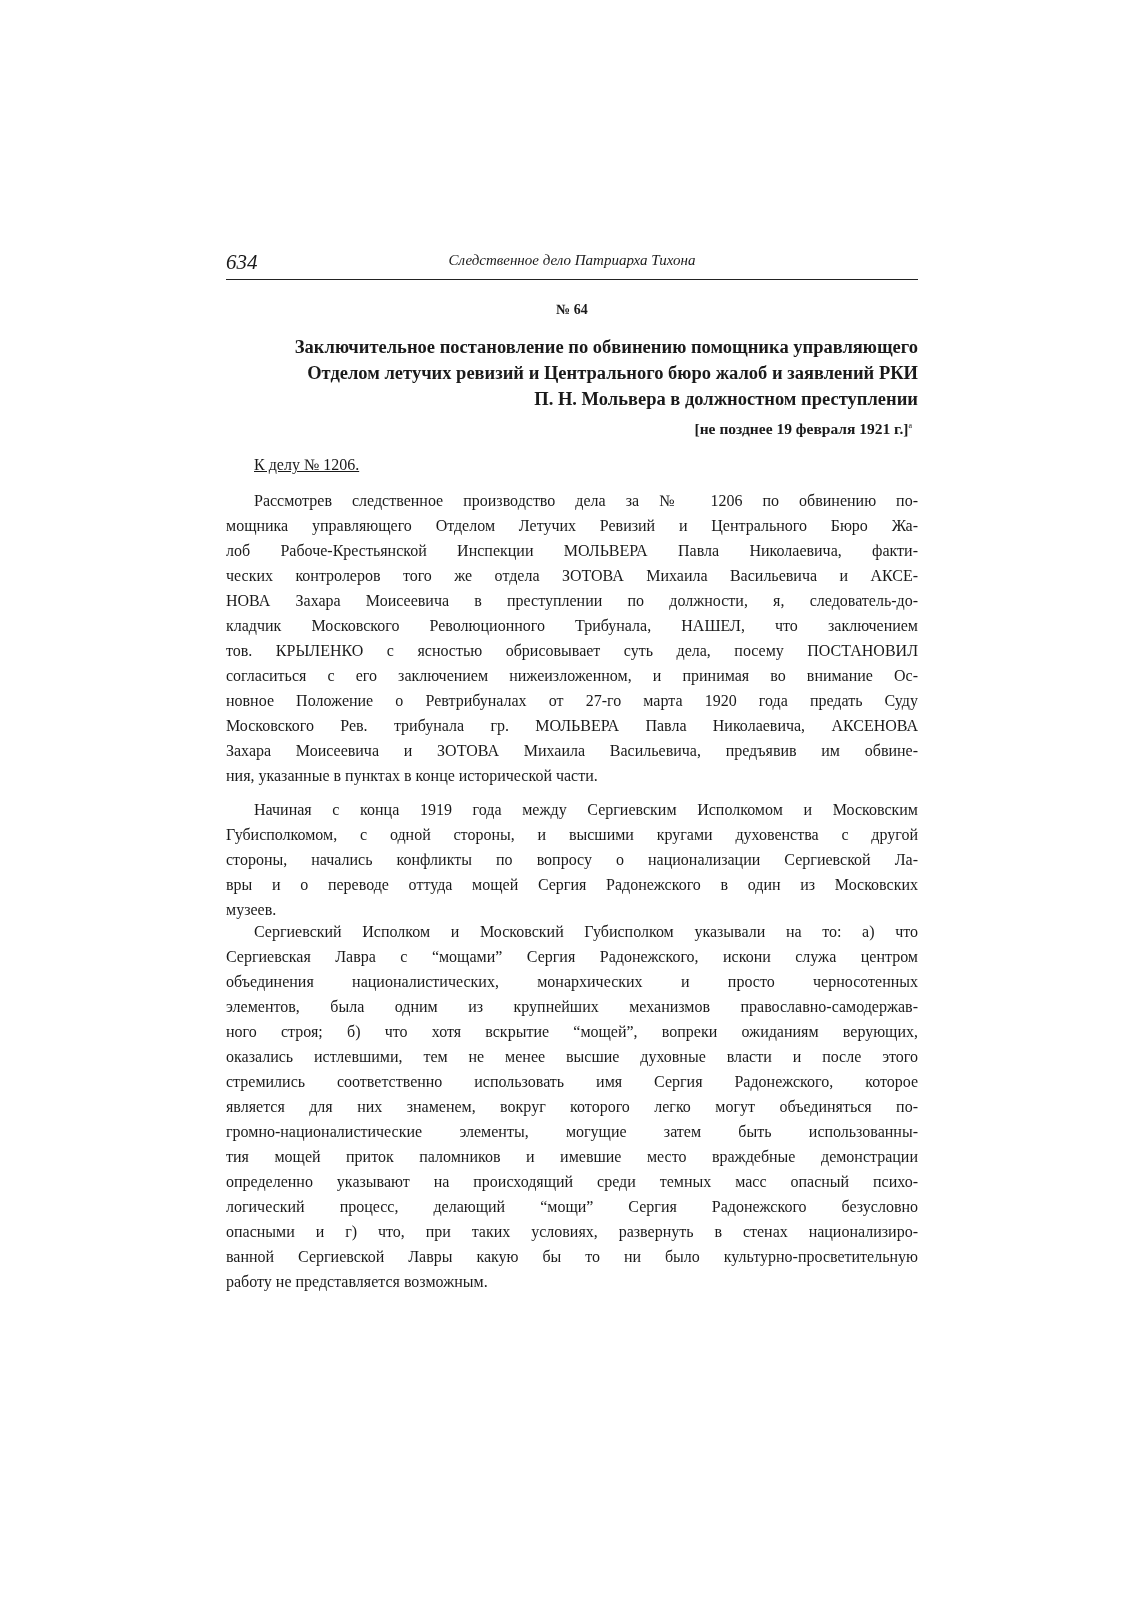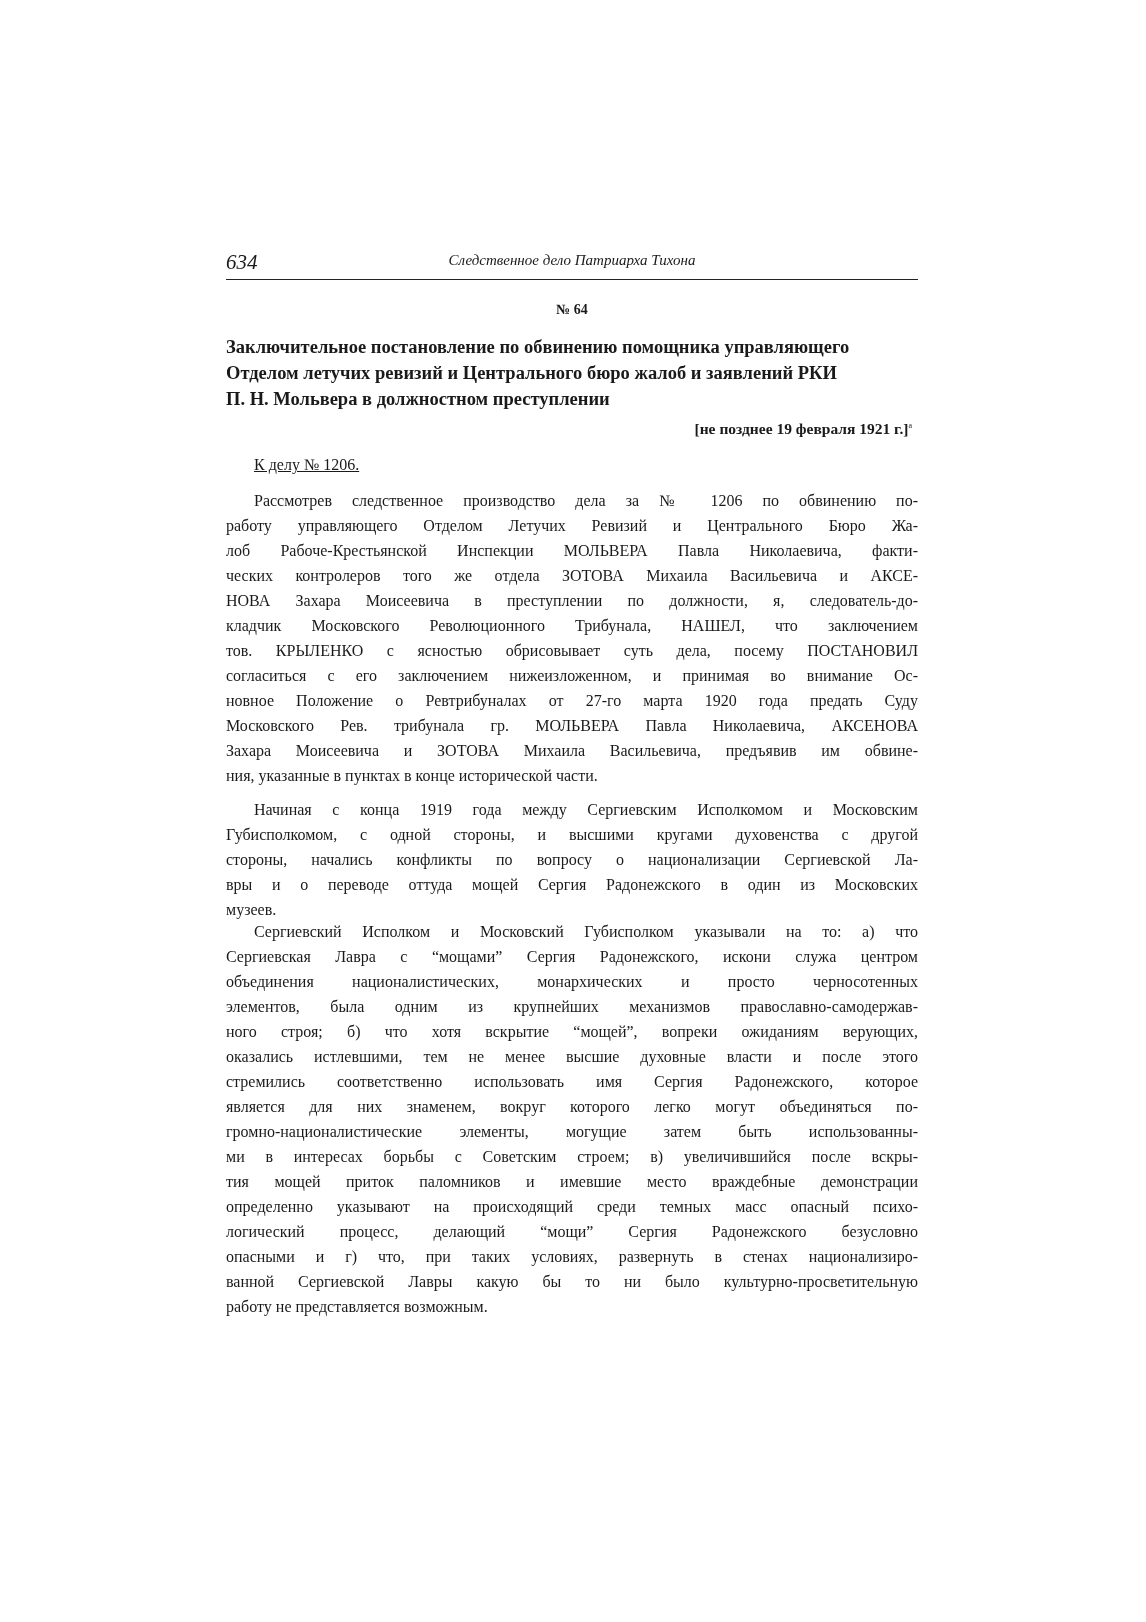--- a/index.html
+++ b/index.html
@@ -3,21 +3,21 @@
 <meta charset="utf-8">
 <style>
   html, body { margin: 0; padding: 0; background: #ffffff; }
   body { width: 1146px; height: 1622px; position: relative; overflow: hidden; font-family: "Liberation Serif", "DejaVu Serif", serif; color: #1a1a1a; }
   .page { position: absolute; left: 226px; top: 0; width: 692px; }
   .running-head { position: absolute; top: 250px; left: 0; width: 692px; height: 28px; }
   .page-num { position: absolute; left: 0; top: 0; font-size: 21px; font-weight: normal; font-style: italic; }
   .run-title { position: absolute; left: 0; width: 692px; top: 2px; text-align: center; font-size: 15px; font-style: italic; }
   .rule { position: absolute; top: 279px; left: 0; width: 692px; height: 0; border-top: 1.6px solid #222; }
   .doc-num { position: absolute; top: 302px; left: 0; width: 692px; text-align: center; font-size: 14px; font-weight: bold; }
-  .doc-title { position: absolute; top: 334px; left: 0; width: 692px; text-align: left; font-size: 18.5px; font-weight: bold; line-height: 26px; }
+  .doc-title { position: absolute; top: 334px; left: 0; width: 692px; text-align: right; font-size: 18.5px; font-weight: bold; line-height: 26px; }
   .doc-date { position: absolute; top: 420px; right: 6px; font-size: 15.5px; font-weight: bold; }
   .doc-date sup { font-size: 8px; font-weight: normal; vertical-align: super; }
   .case-ref { position: absolute; top: 456px; left: 28px; font-size: 16px; text-decoration: underline; }
   .body-text { position: absolute; left: 0; width: 692px; font-size: 16px; line-height: 25px; text-align: justify; }
   .p1 { top: 488px; }
   .p2 { top: 797px; }
   .p3 { top: 919px; }
   .line { display: block; text-align: justify; text-align-last: justify; white-space: nowrap; }
   .line.last { text-align-last: left; }
   .line.indent { padding-left: 28px; }
@@ -42,21 +42,21 @@
   </div>
 
   <div class="doc-date">
     <span>[не позднее 19 февраля 1921 г.]</span><sup>а</sup>
   </div>
 
   <div class="case-ref">К делу № 1206.</div>
 
   <div class="body-text p1">
     <span class="line indent">Рассмотрев следственное производство дела за № 1206 по обвинению по-</span>
-    <span class="line">работу управляющего Отделом Летучих Ревизий и Центрального Бюро Жа-</span>
+    <span class="line">мощника управляющего Отделом Летучих Ревизий и Центрального Бюро Жа-</span>
     <span class="line">лоб Рабоче-Крестьянской Инспекции МОЛЬВЕРА Павла Николаевича, факти-</span>
     <span class="line">ческих контролеров того же отдела ЗОТОВА Михаила Васильевича и АКСЕ-</span>
     <span class="line">НОВА Захара Моисеевича в преступлении по должности, я, следователь-до-</span>
     <span class="line">кладчик Московского Революционного Трибунала, НАШЕЛ, что заключением</span>
     <span class="line">тов. КРЫЛЕНКО с ясностью обрисовывает суть дела, посему ПОСТАНОВИЛ</span>
     <span class="line">согласиться с его заключением нижеизложенном, и принимая во внимание Ос-</span>
     <span class="line">новное Положение о Ревтрибуналах от 27-го марта 1920 года предать Суду</span>
     <span class="line">Московского Рев. трибунала гр. МОЛЬВЕРА Павла Николаевича, АКСЕНОВА</span>
     <span class="line">Захара Моисеевича и ЗОТОВА Михаила Васильевича, предъявив им обвине-</span>
     <span class="line last">ния, указанные в пунктах в конце исторической части.</span>
@@ -73,21 +73,20 @@
   <div class="body-text p3">
     <span class="line indent">Сергиевский Исполком и Московский Губисполком указывали на то: а) что</span>
     <span class="line">Сергиевская Лавра с “мощами” Сергия Радонежского, искони служа центром</span>
     <span class="line">объединения националистических, монархических и просто черносотенных</span>
     <span class="line">элементов, была одним из крупнейших механизмов православно-самодержав-</span>
     <span class="line">ного строя; б) что хотя вскрытие “мощей”, вопреки ожиданиям верующих,</span>
     <span class="line">оказались истлевшими, тем не менее высшие духовные власти и после этого</span>
     <span class="line">стремились соответственно использовать имя Сергия Радонежского, которое</span>
     <span class="line">является для них знаменем, вокруг которого легко могут объединяться по-</span>
     <span class="line">громно-националистические элементы, могущие затем быть использованны-</span>
-    <span class="line">ми в интересах борьбы с Советским строем; в) увеличившийся после вскры-</span>
     <span class="line">тия мощей приток паломников и имевшие место враждебные демонстрации</span>
     <span class="line">определенно указывают на происходящий среди темных масс опасный психо-</span>
     <span class="line">логический процесс, делающий “мощи” Сергия Радонежского безусловно</span>
     <span class="line">опасными и г) что, при таких условиях, развернуть в стенах национализиро-</span>
     <span class="line">ванной Сергиевской Лавры какую бы то ни было культурно-просветительную</span>
     <span class="line last">работу не представляется возможным.</span>
   </div>
 
 </div>
 

